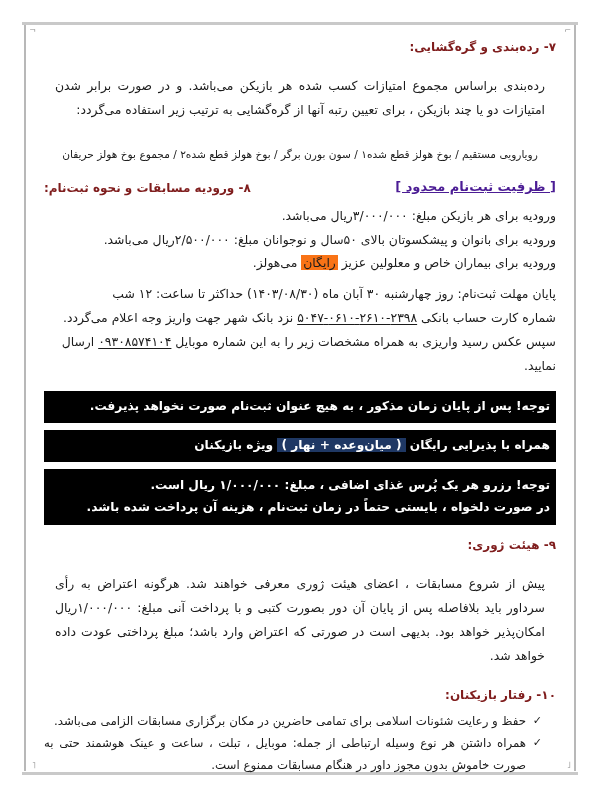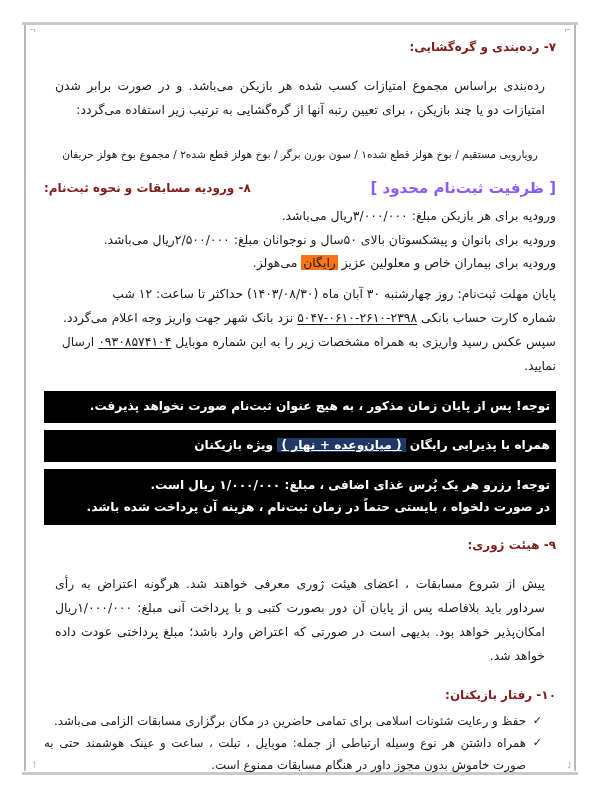--- a/index.html
+++ b/index.html
@@ -73,24 +73,25 @@
     padding: 0;
     line-height: 1.5;
   }
   .heading-row {
     display: flex;
     flex-direction: row-reverse;
     justify-content: space-between;
     align-items: flex-start;
   }
   .heading-note {
-    color: #8b5cf6;
-    font-size: 15px;
+    color: #4c1d95;
+    font-size: 13px;
     font-weight: bold;
     white-space: nowrap;
+    text-decoration: underline;
   }
   .para {
     color: #1b1b1b;
     font-size: 12.4px;
     line-height: 1.92;
     margin: 11px;
     text-align: justify;
     text-align-last: right;
   }
   .para-center-right {
@@ -125,21 +126,20 @@
     margin-top: 32px;
   }
   .hl-yellow {
     background: #f97316;
     padding: 0 2px;
   }
   .hl-navy {
     background: #1f3864;
     color: #ffffff;
     padding: 0 4px;
-    text-decoration: underline;
   }
 
   
   .banner {
     background: #000000;
     color: #ffffff;
     font-size: 12.2px;
     font-weight: bold;
     text-align: right;
     padding: 5px 6px;

